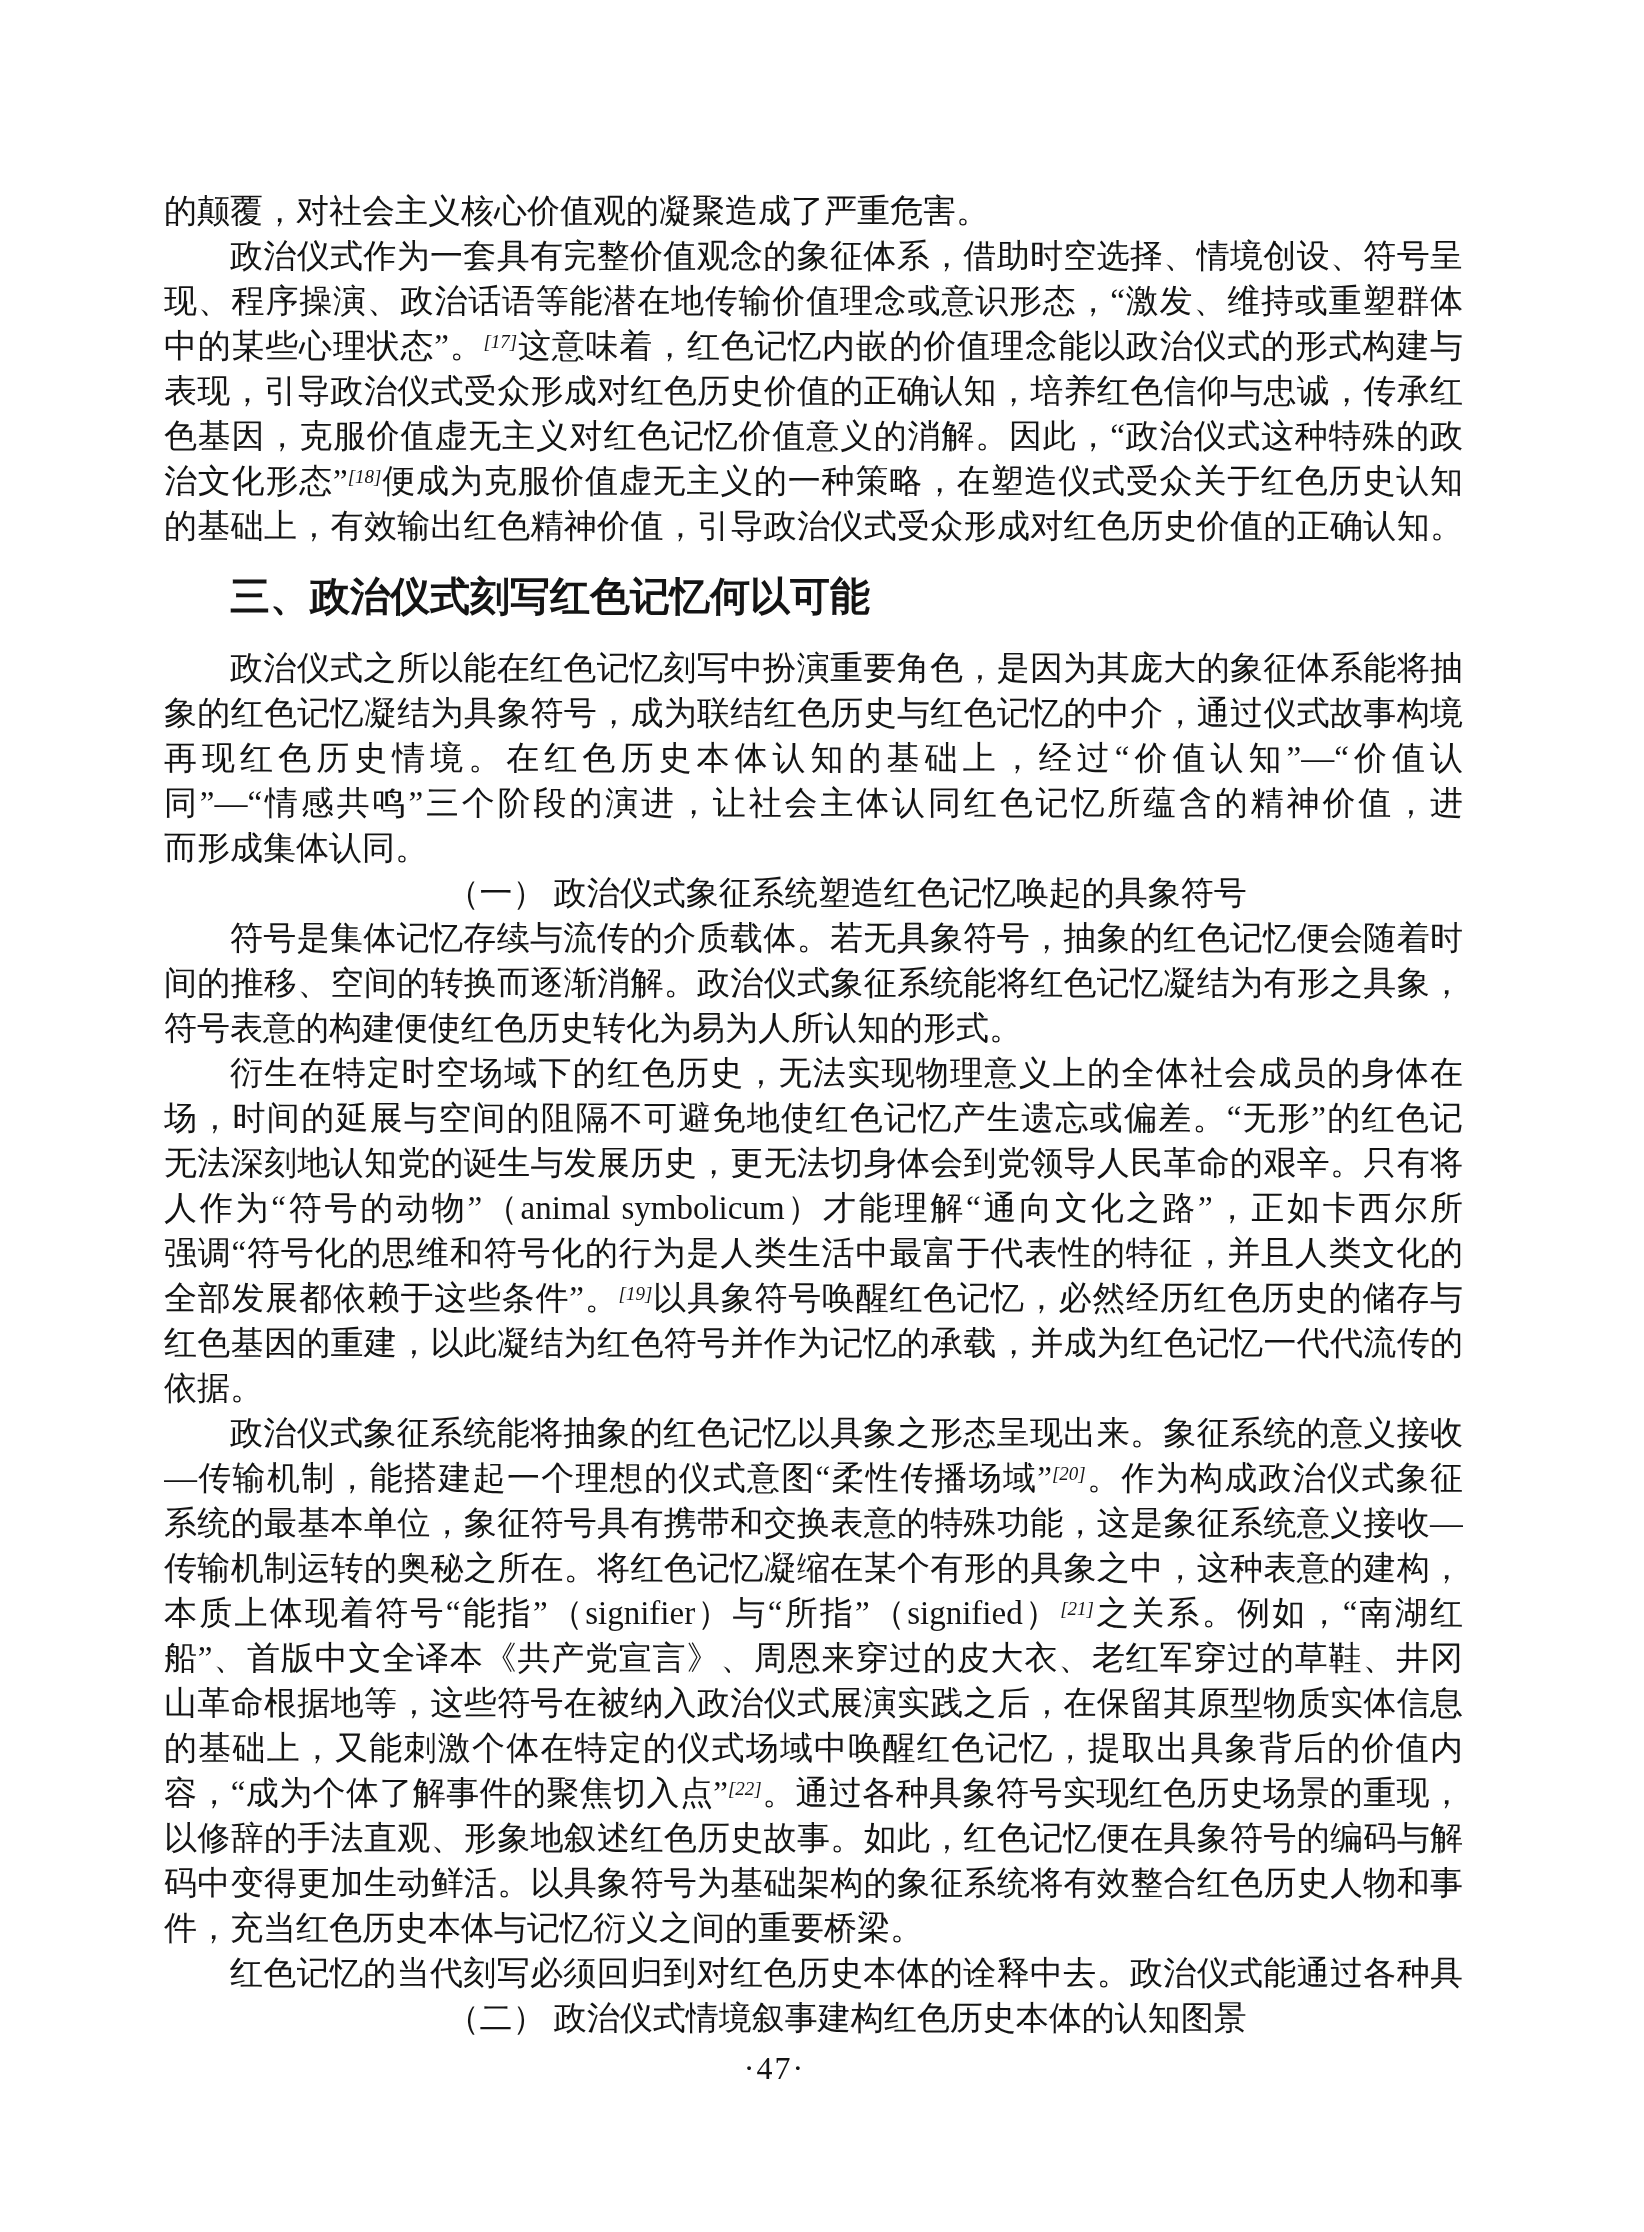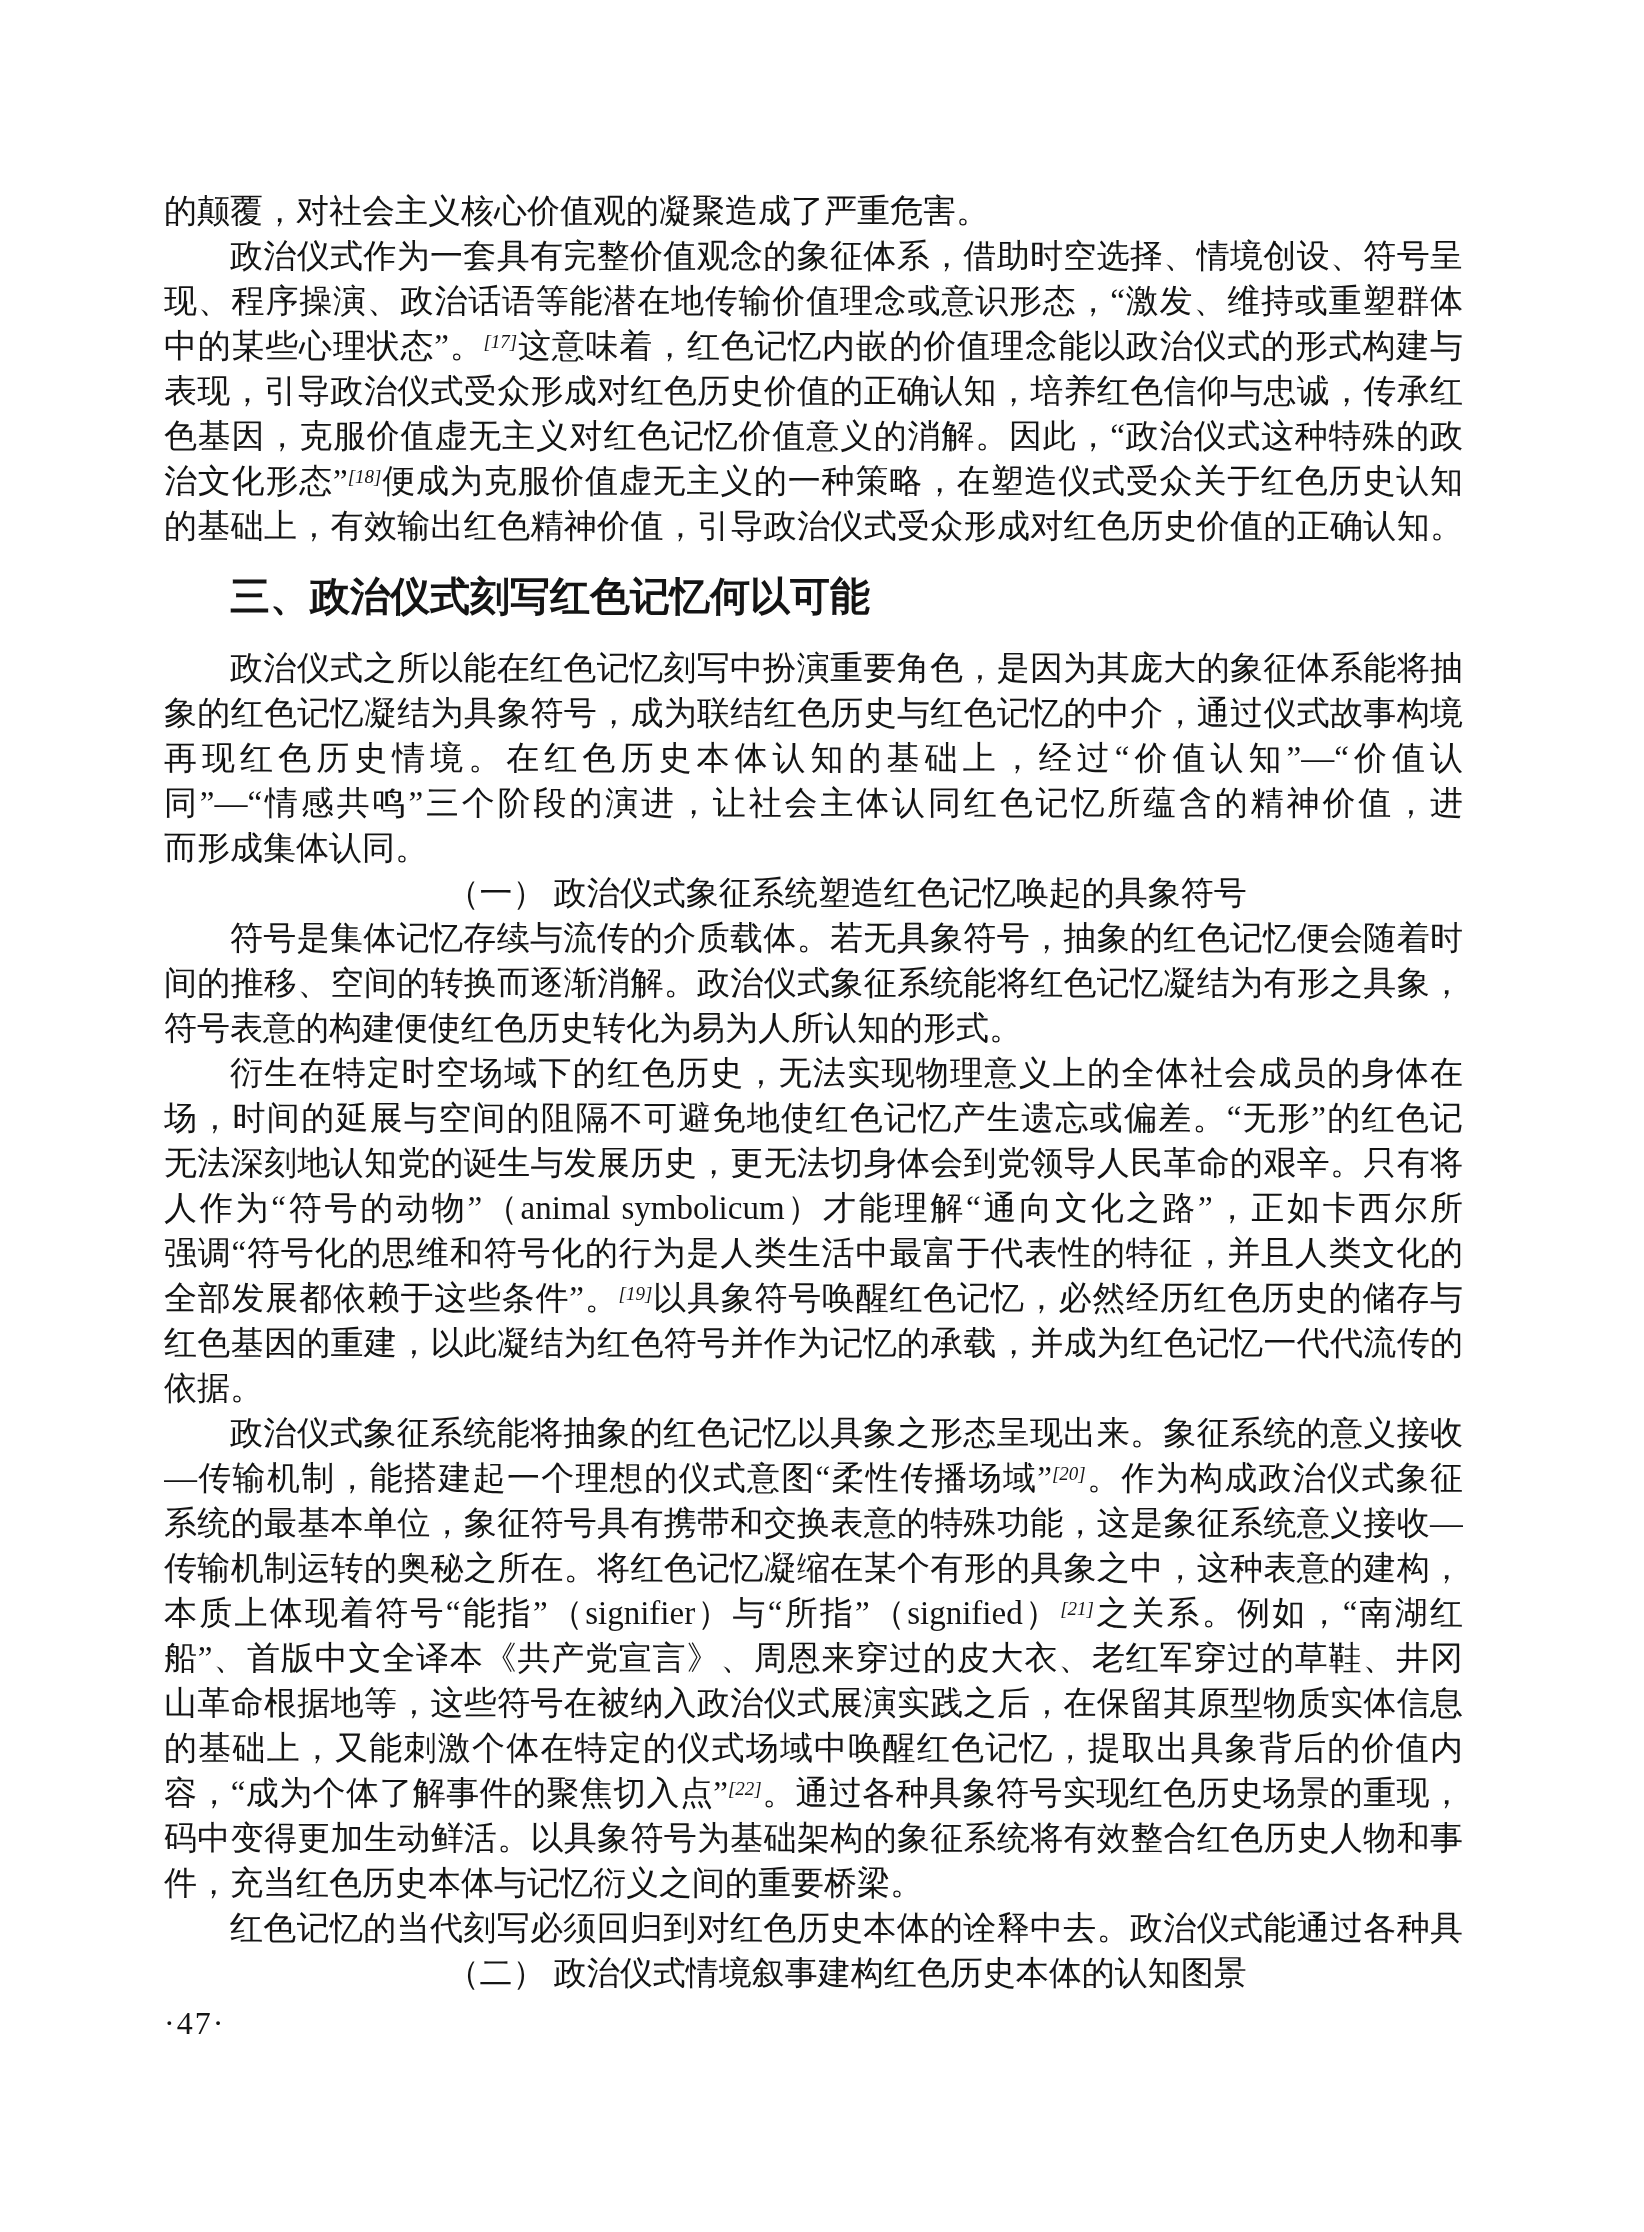--- a/index.html
+++ b/index.html
@@ -38,21 +38,21 @@
   }
   .line.subheading { font-weight:normal;text-align:center; }
   .sup {
     font-size:19px;
     vertical-align:9px;
     line-height:0;
     font-style:italic;
   }
   .page-number {
     font-size:32px;
-    text-align:left;
+    text-align:center;
     padding-right:78px;
     margin-top:5px;
     letter-spacing:2px;
   }
 </style>
 </head>
 <body>
 
 <div class="page">
   <div class="content">
@@ -85,20 +85,21 @@
         <div class="line">依据。</div>
         <div class="line fill indent">政治仪式象征系统能将抽象的红色记忆以具象之形态呈现出来。象征系统的意义接收</div>
         <div class="line fill"><span>—传输机制，能搭建起一个理想的仪式意图“柔性传播场域”</span><span class="sup">[20]</span><span>。作为构成政治仪式象征</span></div>
         <div class="line fill">系统的最基本单位，象征符号具有携带和交换表意的特殊功能，这是象征系统意义接收—</div>
         <div class="line fill">传输机制运转的奥秘之所在。将红色记忆凝缩在某个有形的具象之中，这种表意的建构，</div>
         <div class="line fill"><span>本质上体现着符号“能指”（signifier）与“所指”（signified）</span><span class="sup">[21]</span><span>之关系。例如，“南湖红</span></div>
         <div class="line fill">船”、首版中文全译本《共产党宣言》、周恩来穿过的皮大衣、老红军穿过的草鞋、井冈</div>
         <div class="line fill">山革命根据地等，这些符号在被纳入政治仪式展演实践之后，在保留其原型物质实体信息</div>
         <div class="line fill">的基础上，又能刺激个体在特定的仪式场域中唤醒红色记忆，提取出具象背后的价值内</div>
         <div class="line fill"><span>容，“成为个体了解事件的聚焦切入点”</span><span class="sup">[22]</span><span>。通过各种具象符号实现红色历史场景的重现，</span></div>
+        <div class="line fill">以修辞的手法直观、形象地叙述红色历史故事。如此，红色记忆便在具象符号的编码与解</div>
         <div class="line fill">码中变得更加生动鲜活。以具象符号为基础架构的象征系统将有效整合红色历史人物和事</div>
         <div class="line">件，充当红色历史本体与记忆衍义之间的重要桥梁。</div>
         <div class="line fill indent">红色记忆的当代刻写必须回归到对红色历史本体的诠释中去。政治仪式能通过各种具</div>
         <div class="line subheading indent">（二） 政治仪式情境叙事建构红色历史本体的认知图景</div>
       </div>
     <div class="line page-number">·47·</div>
   </div>
 </div>
 
 

